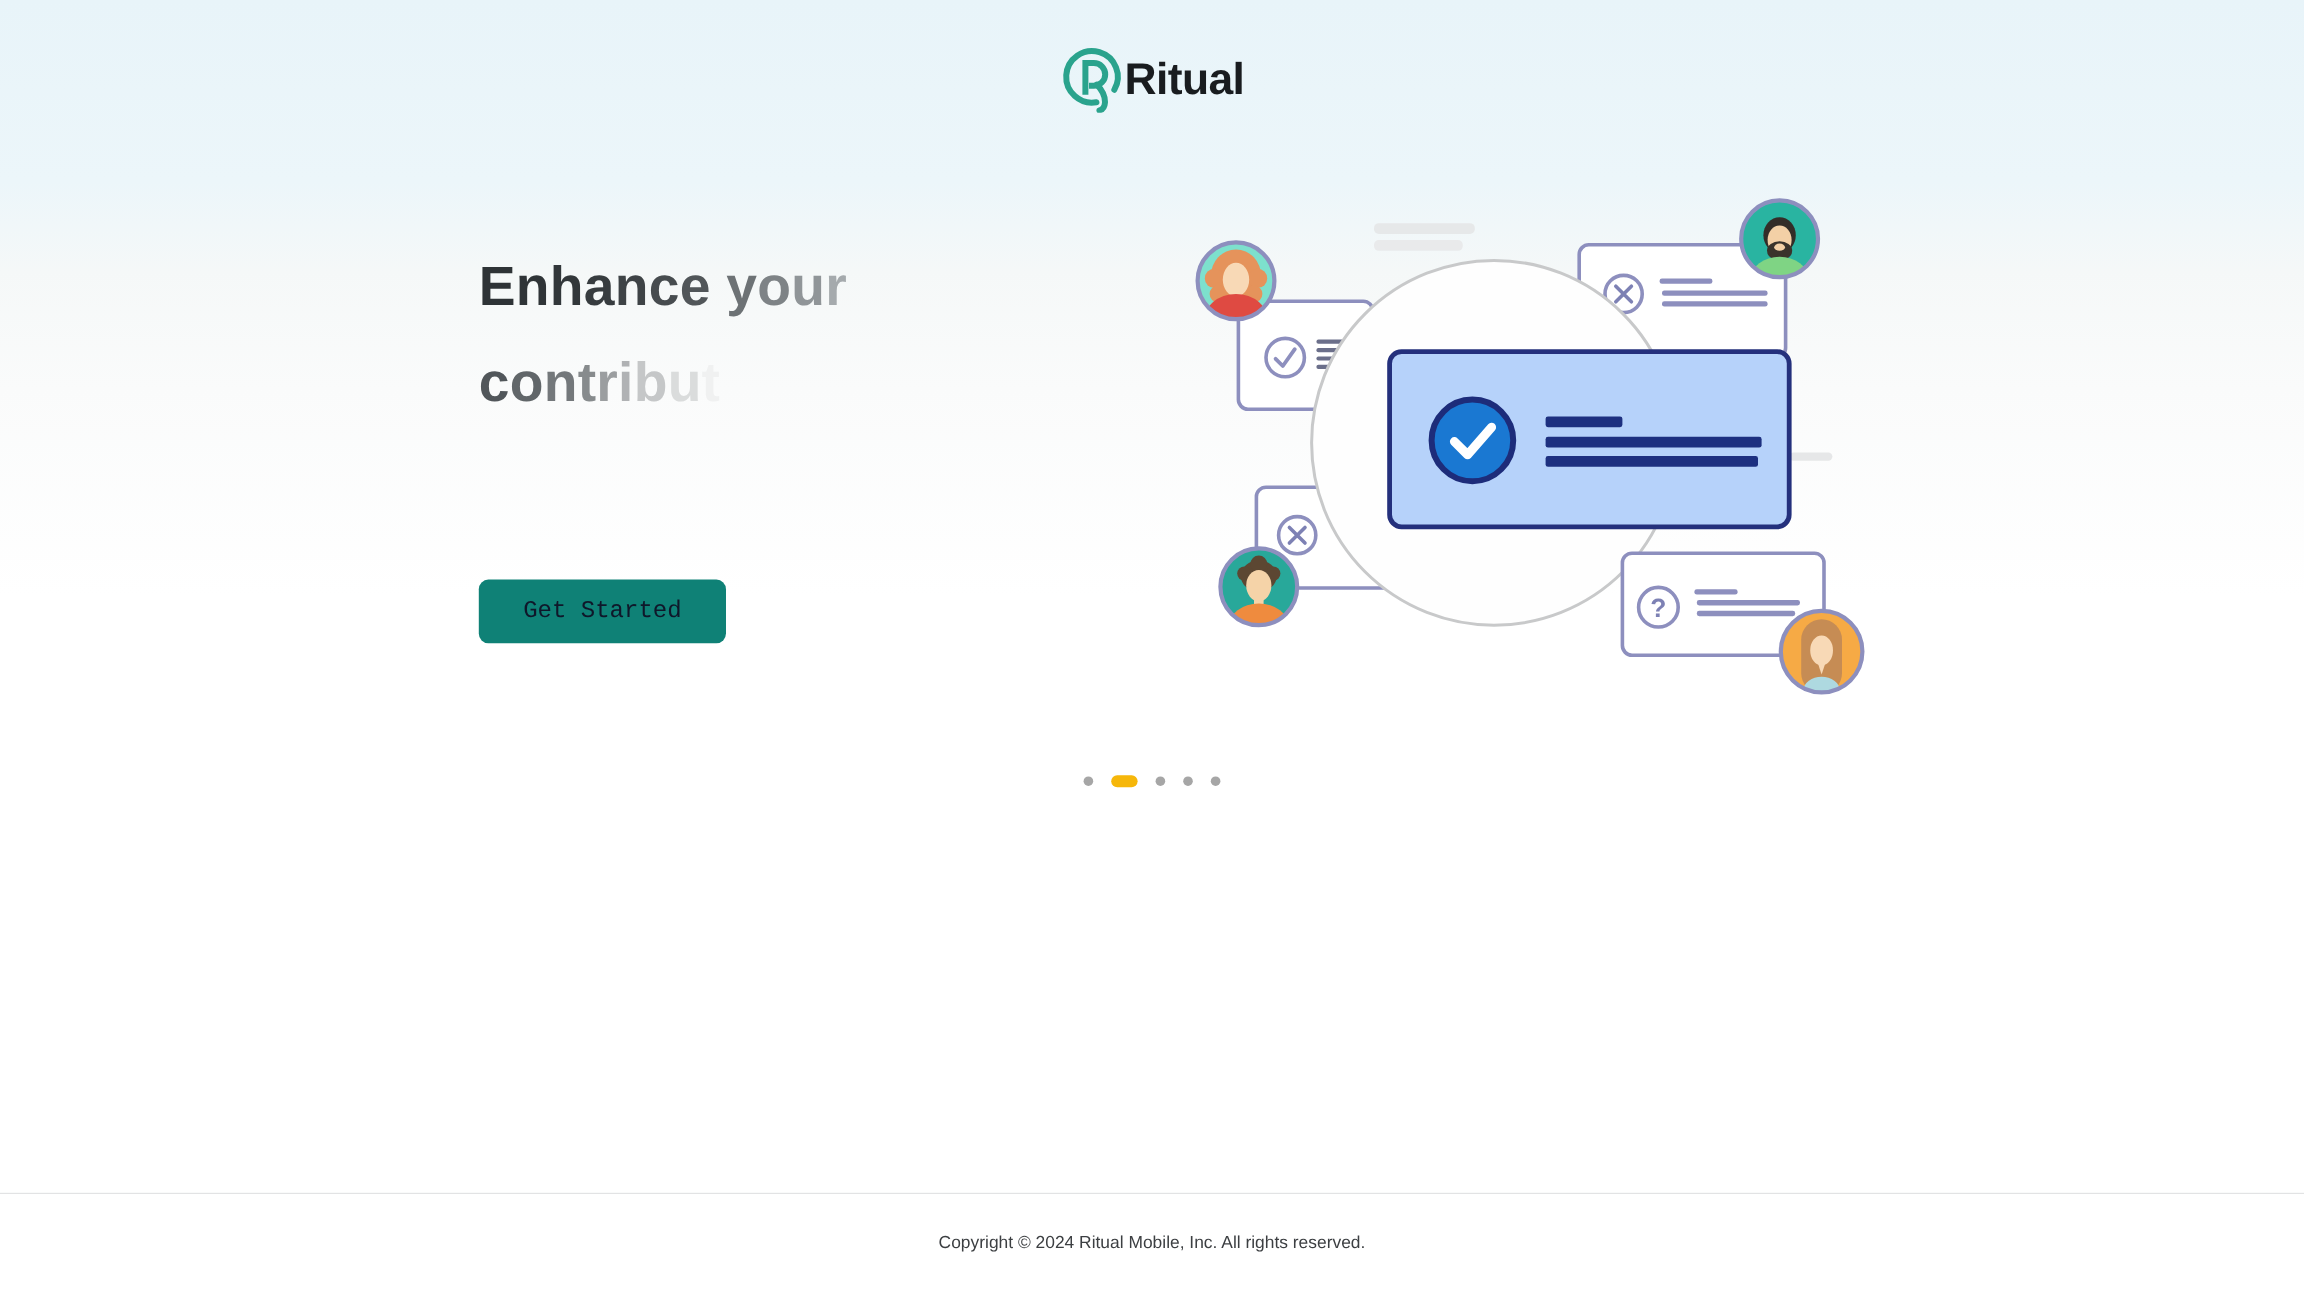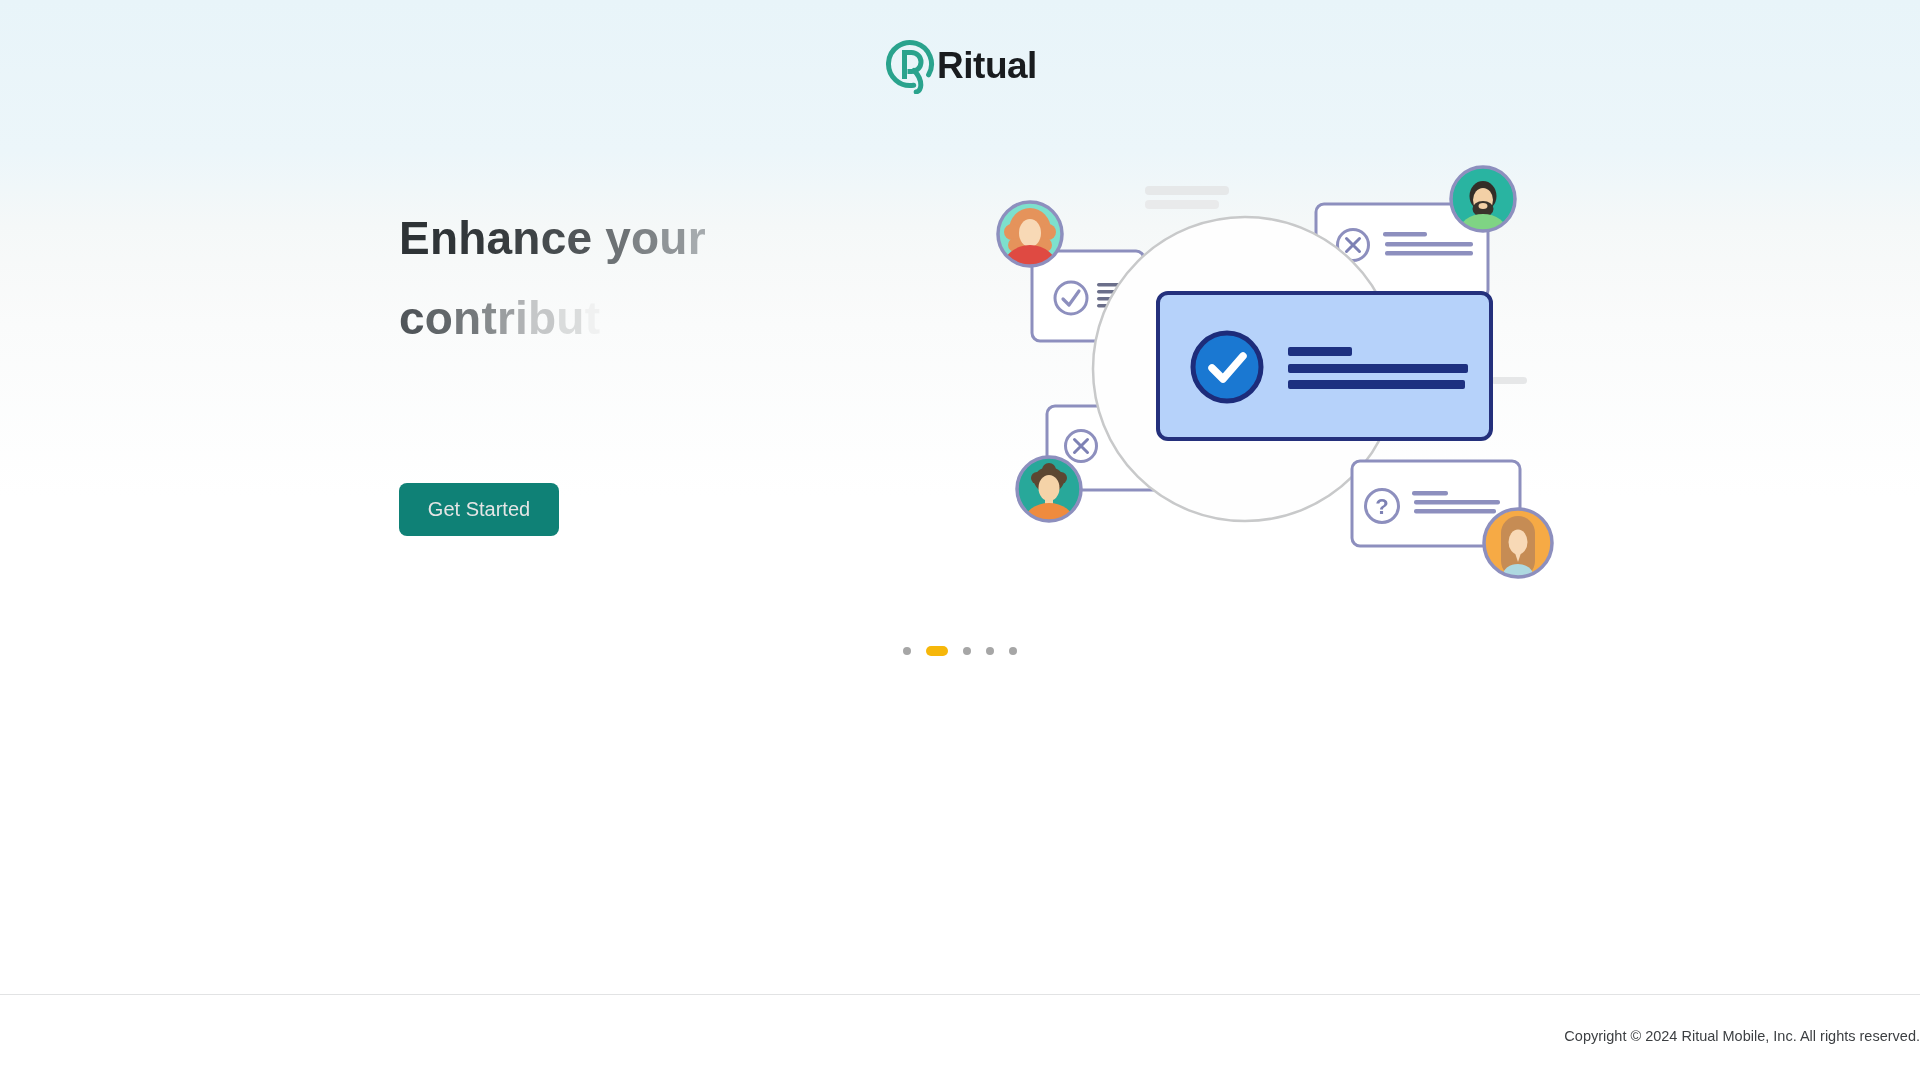--- a/index.html
+++ b/index.html
@@ -17,42 +17,42 @@
   }
   .logo-text { font-size:37px; font-weight:700; color:#191c1f; letter-spacing:-0.5px; }
   
   .heading {
     position:absolute; left:399px; top:198px;
     font-size:46px; font-weight:700; line-height:80px; letter-spacing:0.2px;
     white-space:nowrap;
   }
   .heading .hl { display:block; }
   .cta-btn {
-    position:absolute; left:399px; top:483px; width:160px; height:53px;
+    position:absolute; left:399px; top:483px; width:206px; height:53px;
     background:#0f8176; border:none; border-radius:8px; cursor:pointer;
-    color:#e5e5e5; font-size:20px; font-weight:500;
-    font-family:Liberation Sans, sans-serif;
+    color:#0f172a; font-size:20px; font-weight:500;
+    font-family:Liberation Mono, monospace;
     display:flex; align-items:center; justify-content:center;
   }
   
   .illus { position:absolute; left:985px; top:158px; }
   
   .dots {
     position:absolute; left:50%; top:645px; transform:translateX(-50%);
     display:flex; align-items:center; gap:15px; height:12px;
   }
   .dot { width:8px; height:8px; border-radius:50%; cursor:pointer; }
   .dot.active { width:22px; height:10px; border-radius:5px; }
   
   .footer-divider {
     position:absolute; top:994px; left:0; width:100%; height:1px; background:#e2e3e4;
   }
   .footer-text {
     position:absolute; top:1028px; left:0; width:100%;
-    text-align:right; font-size:14.5px; color:#3c3f42;
+    text-align:center; font-size:14.5px; color:#3c3f42;
   }
 </style>
 </head>
 <body>
 
 <div class="page">
 
   <div class="logo-wrap">
     <svg width="54" height="56" viewBox="0 0 54 56">
       <path d="M 45.6 36.8 A 21.5 21.5 0 1 0 30.7 47.2" fill="none" stroke="#2aa38d" stroke-width="5" stroke-linecap="round"></path>

